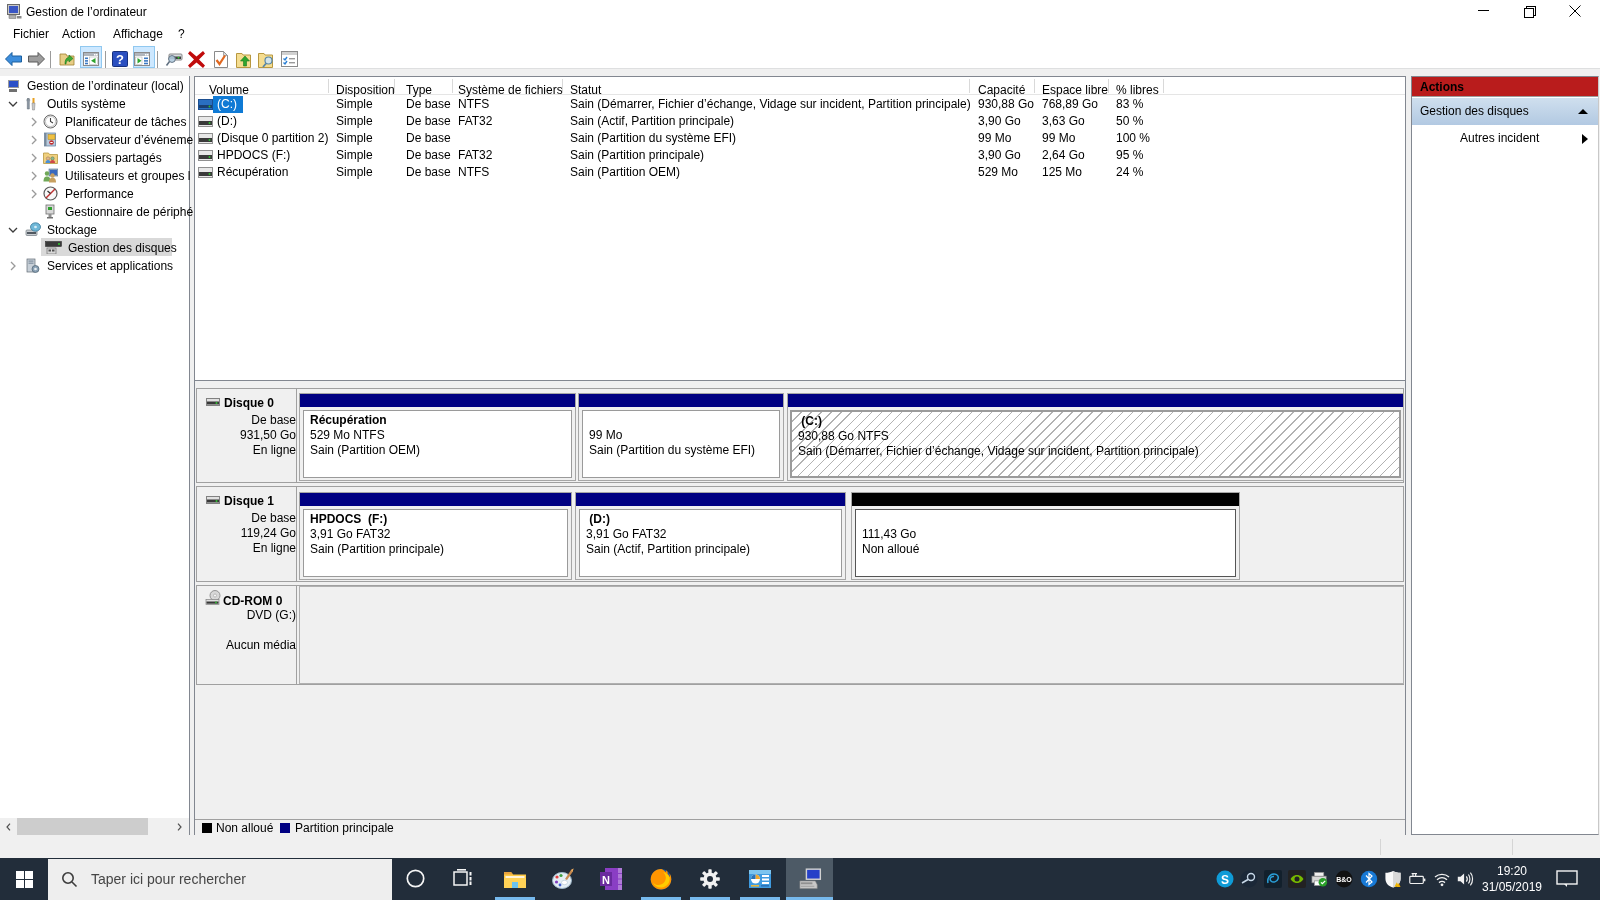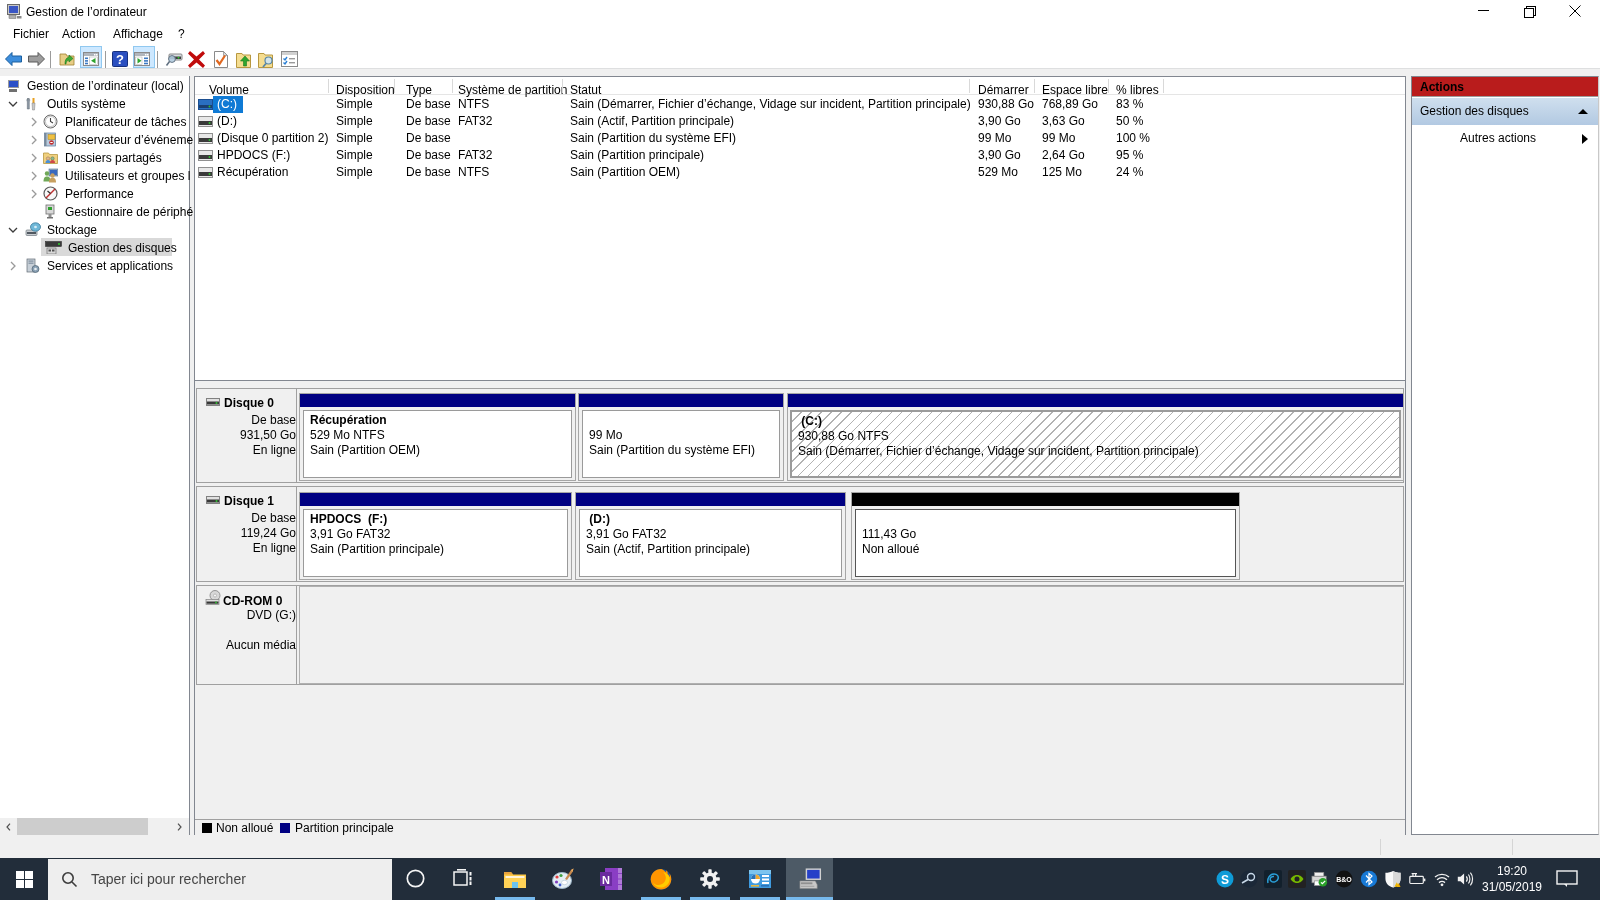--- a/index.html
+++ b/index.html
@@ -310,23 +310,23 @@
         </svg>
     </div>
   </div>
 
   <div id="mid">
     <div id="vol-list">
       <div id="vol-hdr">
         <div class="vh" style="left:14px">Volume</div>
         <div class="vh" style="left:141px">Disposition</div>
         <div class="vh" style="left:211px">Type</div>
-        <div class="vh" style="left:263px">Système de partition</div>
+        <div class="vh" style="left:263px">Système de fichiers</div>
         <div class="vh" style="left:375px">Statut</div>
-        <div class="vh" style="left:783px">Démarrer</div>
+        <div class="vh" style="left:783px">Capacité</div>
         <div class="vh" style="left:847px">Espace libre</div>
         <div class="vh" style="left:921px">% libres</div>
         <div class="vhsep" style="left:133px"></div>
         <div class="vhsep" style="left:199px"></div>
         <div class="vhsep" style="left:257px"></div>
         <div class="vhsep" style="left:367px"></div>
         <div class="vhsep" style="left:774px"></div>
         <div class="vhsep" style="left:839px"></div>
         <div class="vhsep" style="left:913px"></div>
         <div class="vhsep" style="left:968px"></div>
@@ -492,21 +492,21 @@
   </div>
 
   <div id="actions">
     <div id="act-hdr">Actions</div>
     <div id="act-bar">Gestion des disques
       <svg class="abs" style="right:10px;top:11px" width="10" height="6" viewBox="0 0 10 6">
           <path d="M0 5 L5 0 L10 5 Z" fill="#000"></path>
         </svg>
     </div>
     <div id="act-other">
-        <span style="position:absolute;left:48px">Autres actions</span>
+        <span style="position:absolute;left:48px">Autres incident</span>
       <svg class="abs" style="right:10px;top:9px" width="6" height="10" viewBox="0 0 6 10">
           <path d="M0 0 L6 5 L0 10 Z" fill="#000"></path>
         </svg>
     </div>
   </div>
 
   <div id="statusbar">
     <div class="abs" style="left:1380px;top:3px;width:1px;height:16px;background:#d5d5d5"></div>
     <div class="abs" style="left:1512px;top:3px;width:1px;height:16px;background:#d5d5d5"></div>
   </div>

